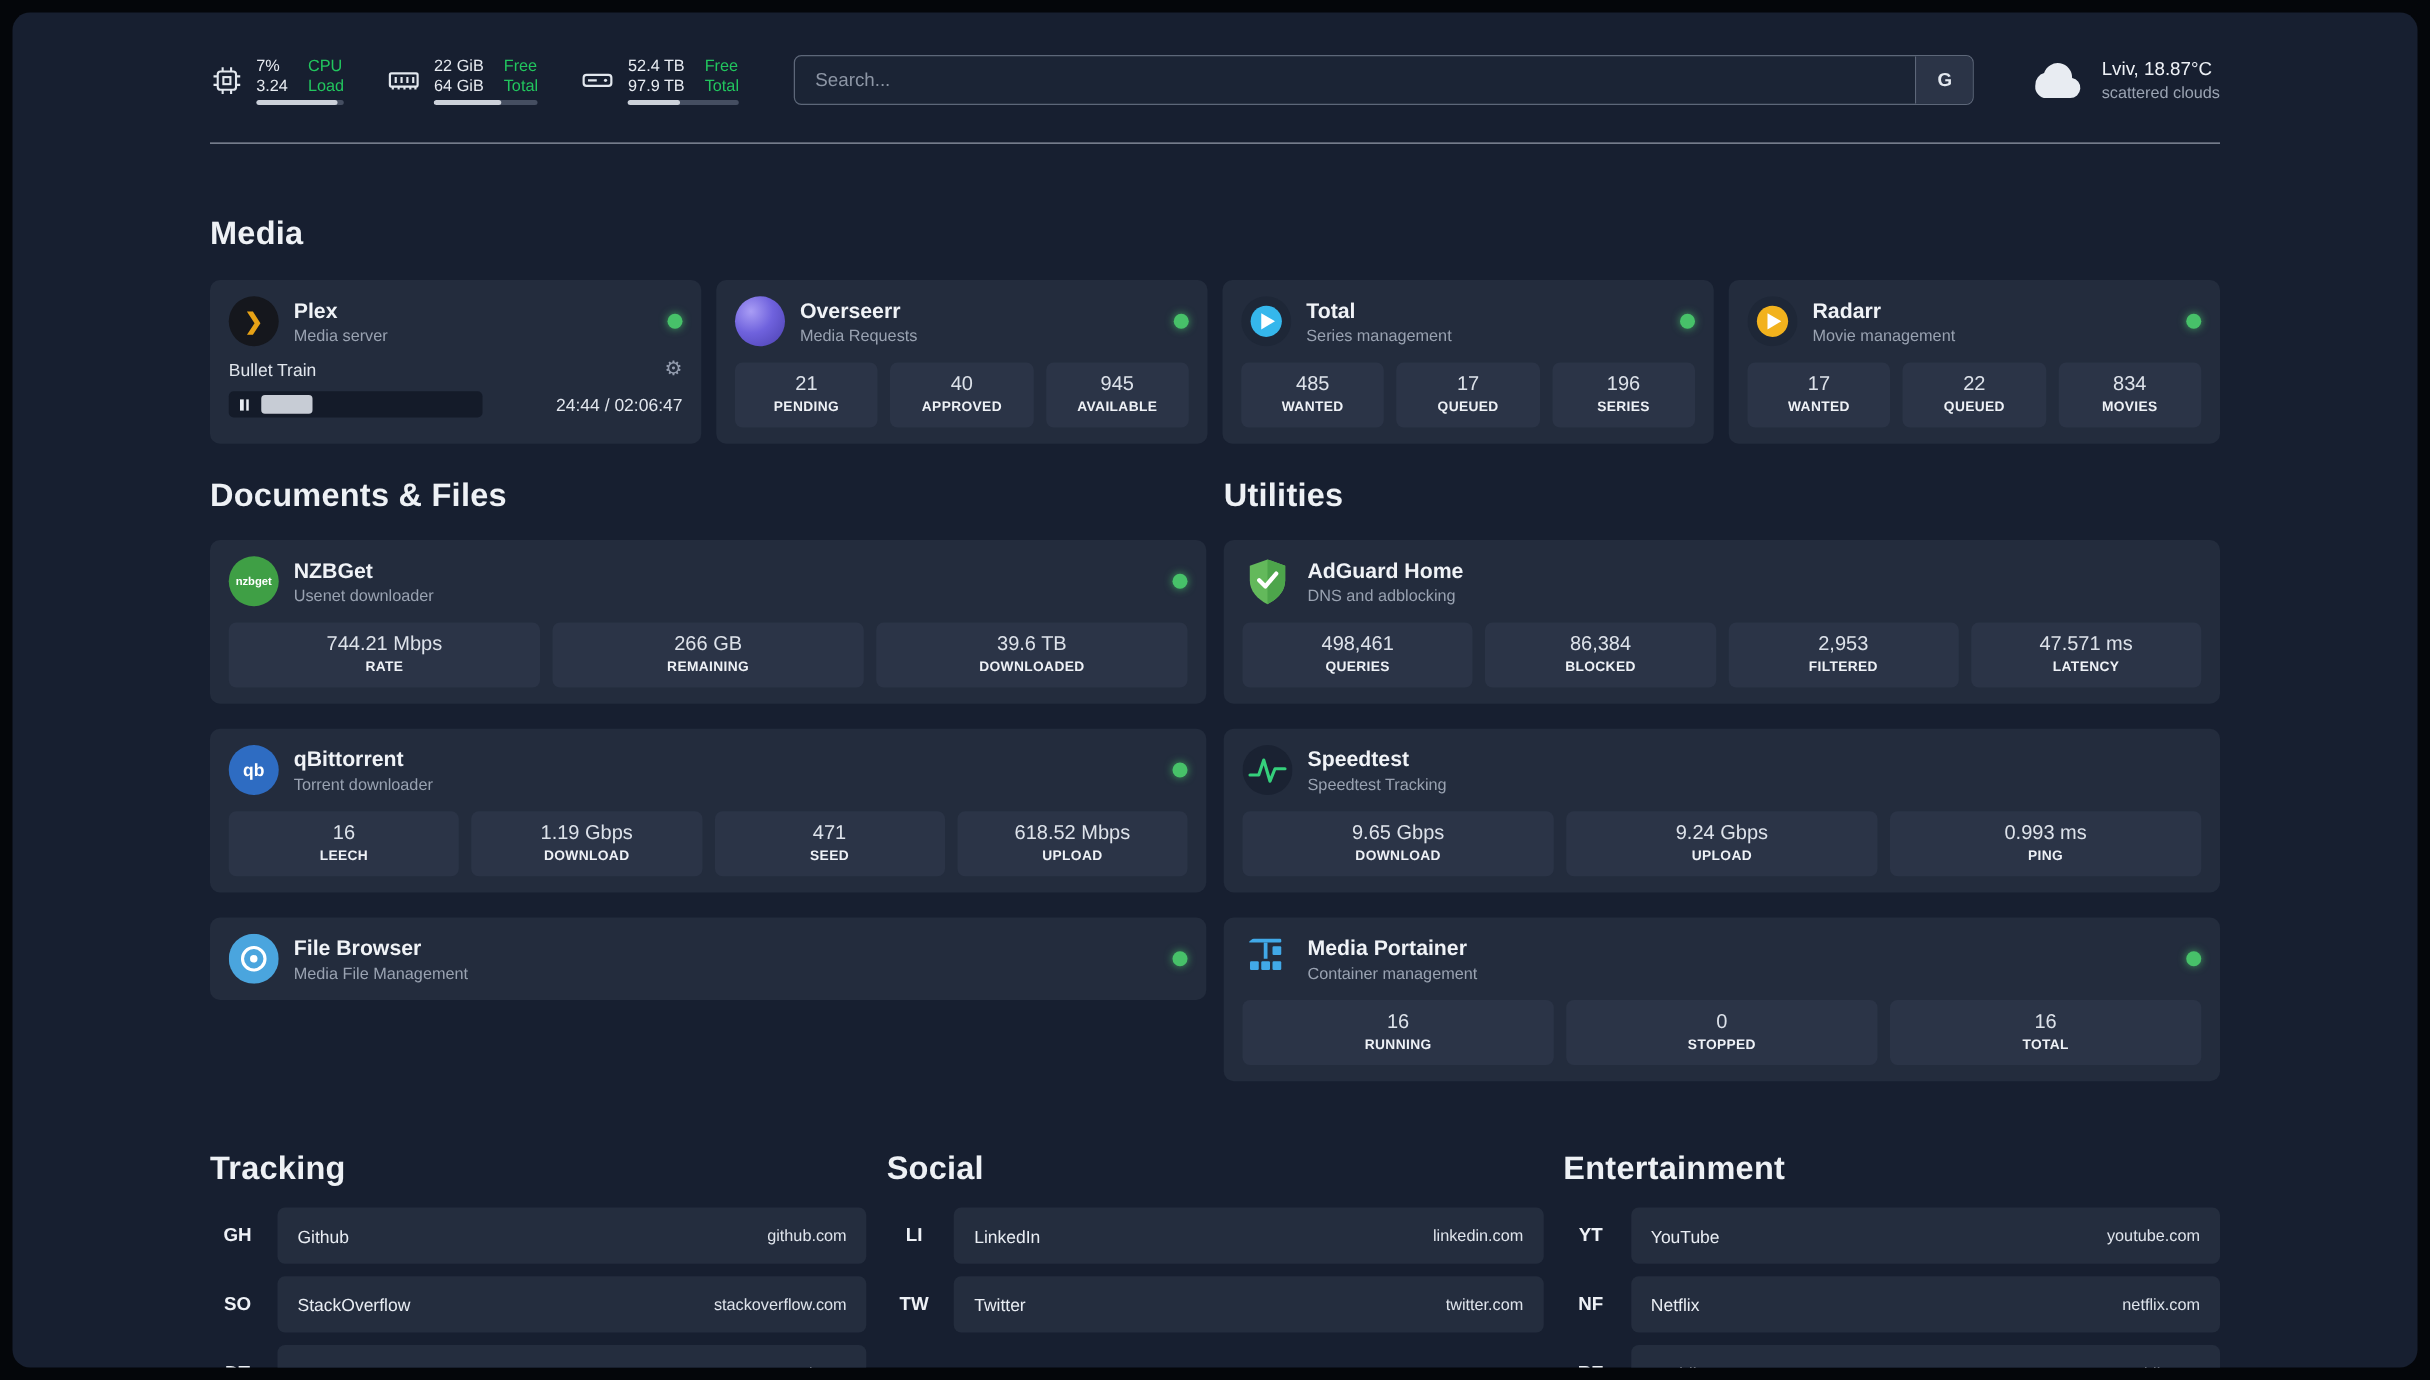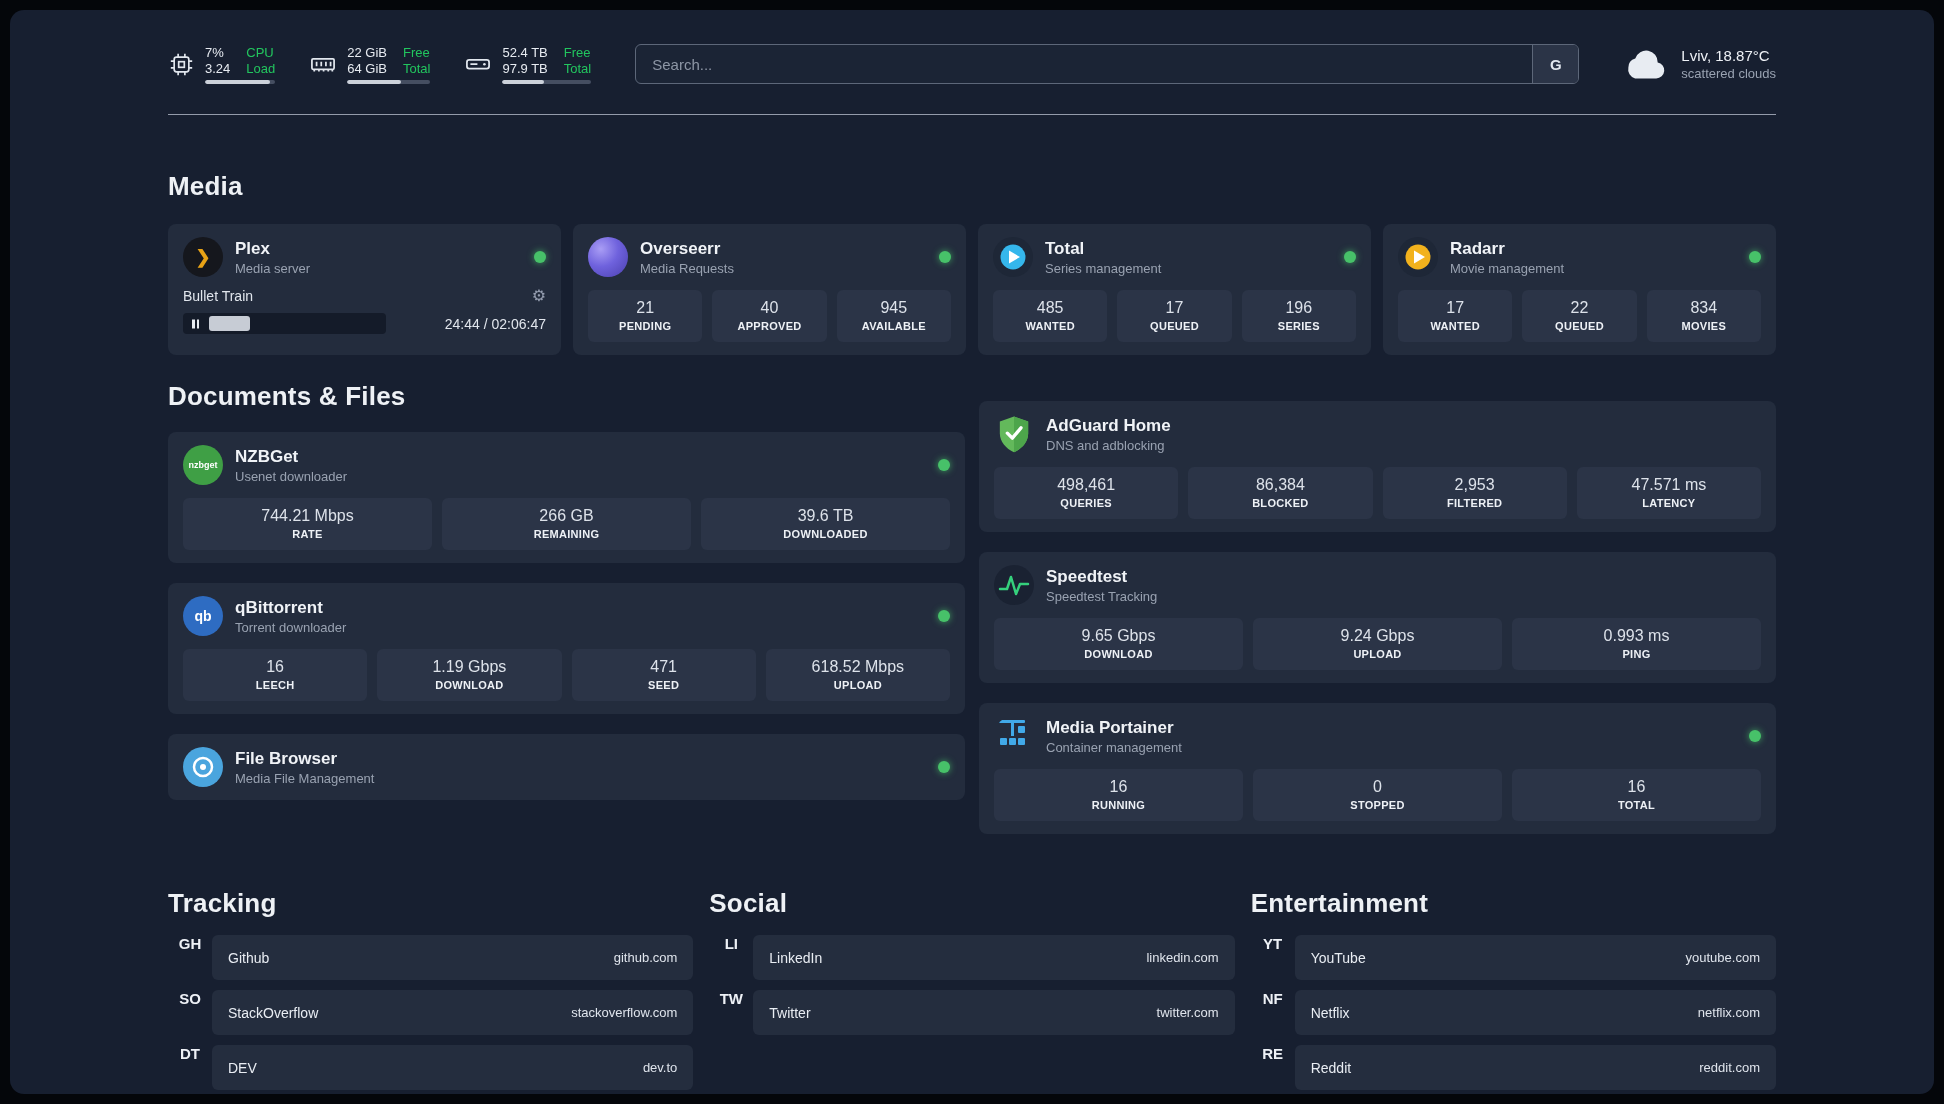--- a/index.html
+++ b/index.html
@@ -78,21 +78,21 @@
   .seek-fill { position:absolute; left:26px; top:3px; bottom:3px; background:#c7ccd5; border-radius:3px; }
   .player-time { margin-left:auto; font-size:14px; color:#e1e6ed; }
 
   
   .nzbget-icon { background:#3f9f45; color:#fff; font-size:9px; font-weight:700; }
   .qbit-icon { background:#2e6cc2; color:#fff; font-size:14px; font-weight:700; }
 
   
   .bottom { margin-top:54px; display:grid; grid-template-columns:repeat(3,1fr); gap:16px; }
   .bm-list { margin-top:16px; display:flex; flex-direction:column; gap:10px; }
-  .bm-row { display:flex; }
+  .bm-row { display:flex; align-items:center; gap:10px; }
   .bm-abbr { width:44px; text-align:center; font-size:15px; font-weight:700; color:#eef1f6; }
   .bm-pill { flex:1; height:45px; background:#242d3e; border-radius:6px; display:flex;
     align-items:center; padding:12px 16px; cursor:pointer; }
   .bm-name { font-size:14px; color:#e9edf3; }
   .bm-url { margin-left:auto; font-size:13px; color:#dfe4ec; }
 </style>
 </head>
 <body>
 
 <div class="app">
@@ -376,20 +376,21 @@
                 <span class="app-name">File Browser</span>
                 <span class="app-sub">Media File Management</span>
               </div>
               <span class="status-dot"></span>
             </div>
           </div>
         </div>
       </div>
 
       <div>
+        <div class="section-title">Utilities</div>
         <div class="col-stack">
 
           <div class="card">
             <div class="card-head">
               <svg class="app-icon" width="40" height="40" viewBox="0 0 24 24">
                 <path d="M12 1.5l8.5 3v7c0 5.2-3.6 9-8.5 11.5C7.1 20.5 3.5 16.7 3.5 11.5v-7z" fill="#63b95b"></path>
                 <path d="M12 1.5l8.5 3v7c0 5.2-3.6 9-8.5 11.5z" fill="#4da54b"></path>
                 <path d="M8 11.5l3 3 5.2-6.2" stroke="#fff" stroke-width="2" fill="none" stroke-linecap="round" stroke-linejoin="round"></path>
               </svg>
               <div class="titles">

